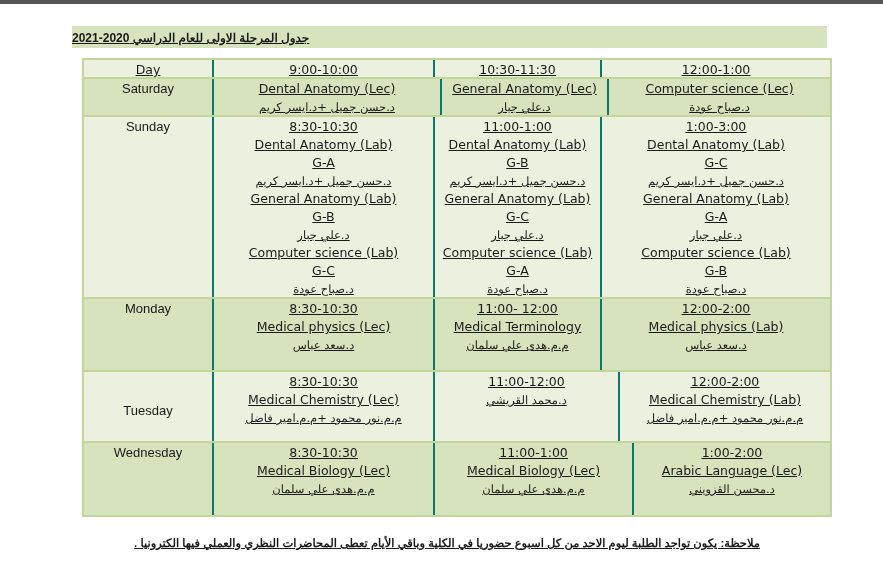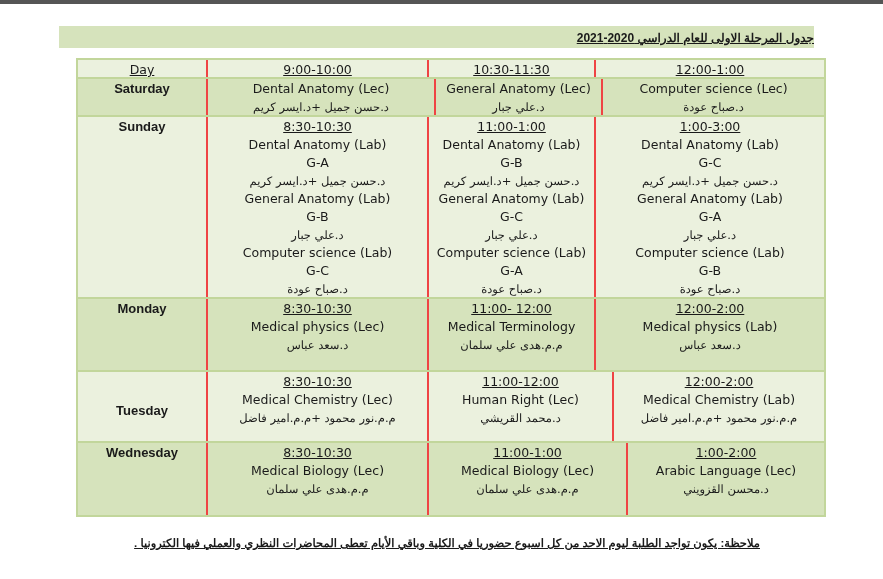--- a/index.html
+++ b/index.html
@@ -2,37 +2,37 @@
 <html><head>
 <meta charset="utf-8">
 <style>
   html, body { margin: 0; padding: 0; }
   body {
     width: 883px; height: 579px; background: #ffffff; position: relative; overflow: hidden;
     font-family: "DejaVu Sans", sans-serif; color: #1a1a1a;
   }
   .topbar { position: absolute; left: 0; top: 0; width: 883px; height: 4px; background: #555555; }
   .title-box {
-    position: absolute; left: 59px; top: 26px; width: 755px; height: 22px;
-    background: #d6e3bc; text-align: right; line-height: 22px;
+    position: absolute; left: 72px; top: 26px; width: 755px; height: 22px;
+    background: #d6e3bc; text-align: left; line-height: 22px;
   }
   .title-text {
     font-family: "Liberation Sans", sans-serif; font-weight: bold; font-size: 12px;
     text-decoration: underline; direction: rtl; unicode-bidi: plaintext;
   }
   .sched {
-    position: absolute; left: 76px; top: 58px; width: 750px;
+    position: absolute; left: 82px; top: 58px; width: 750px;
   }
   .row { position: relative; display: flex; border-left: 2px solid #c2d69b; border-right: 2px solid #c2d69b; border-top: 2px solid #c2d69b; box-sizing: border-box; }
   .row:last-child { border-bottom: 2px solid #c2d69b; }
   .row.dark { background: #d6e3bc; }
   .row.light { background: #ebf1de; }
   .cell { box-sizing: border-box; text-align: center; font-size: 12.5px; line-height: 18px; padding-top: 1px; }
-  .cell + .cell { border-left: 2px solid #ef4444; }
-  .day { font-weight: bold; font-family: "Liberation Sans", sans-serif; font-size: 13px; border-radius: 18px; }
+  .cell + .cell { border-left: 2px solid #0f766e; text-decoration: underline; }
+  .day { font-weight: normal; font-family: "Liberation Sans", sans-serif; font-size: 13px; border-radius: 18px; }
   .time { text-decoration: underline; }
   .ar { direction: rtl; unicode-bidi: plaintext; font-family: "DejaVu Serif", serif; font-size: 11.5px; }
   .note {
     position: absolute; left: 100px; top: 536px; width: 660px; text-align: right;
     font-family: "Liberation Sans", sans-serif; font-weight: bold; font-size: 11.5px;
     text-decoration: underline; direction: rtl; unicode-bidi: plaintext;
   }
 </style>
 </head>
 <body>
@@ -129,21 +129,20 @@
 
   <div class="row light" style="height:71px;">
     <div class="cell day" style="width:128px; padding-top:30px;">Tuesday</div>
     <div class="cell" style="width:221px;">
       <div class="time">8:30-10:30</div>
       <div>Medical Chemistry (Lec)</div>
       <div class="ar">م.م.نور محمود +م.م.امير فاضل</div>
     </div>
     <div class="cell" style="width:185px;">
       <div class="time">11:00-12:00</div>
-      <div>Human Right (Lec)</div>
       <div class="ar">د.محمد القريشي</div>
     </div>
     <div class="cell" style="flex:1;">
       <div class="time">12:00-2:00</div>
       <div>Medical Chemistry (Lab)</div>
       <div class="ar">م.م.نور محمود +م.م.امير فاضل</div>
     </div>
   </div>
 
   <div class="row dark" style="height:76px;">

